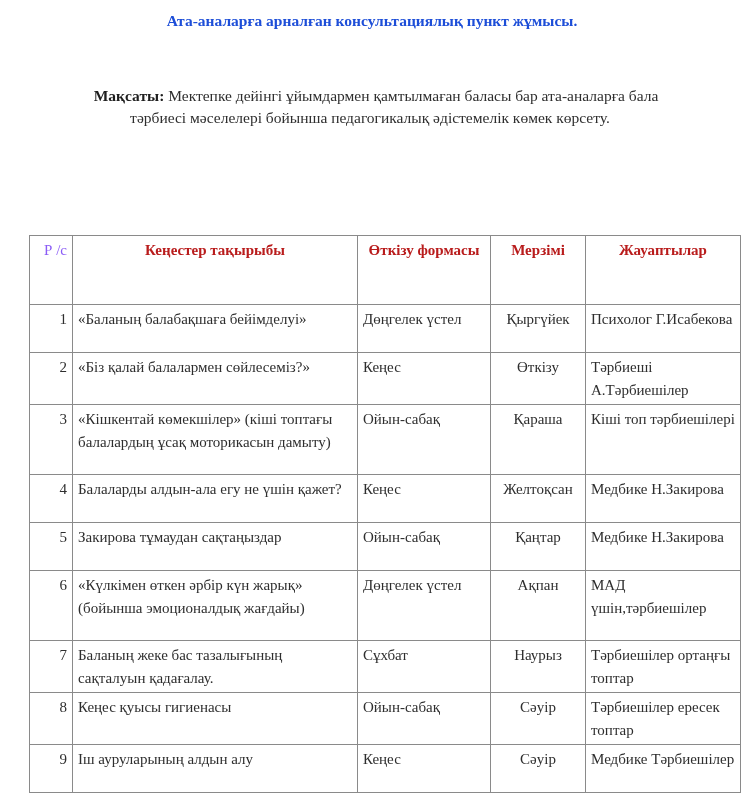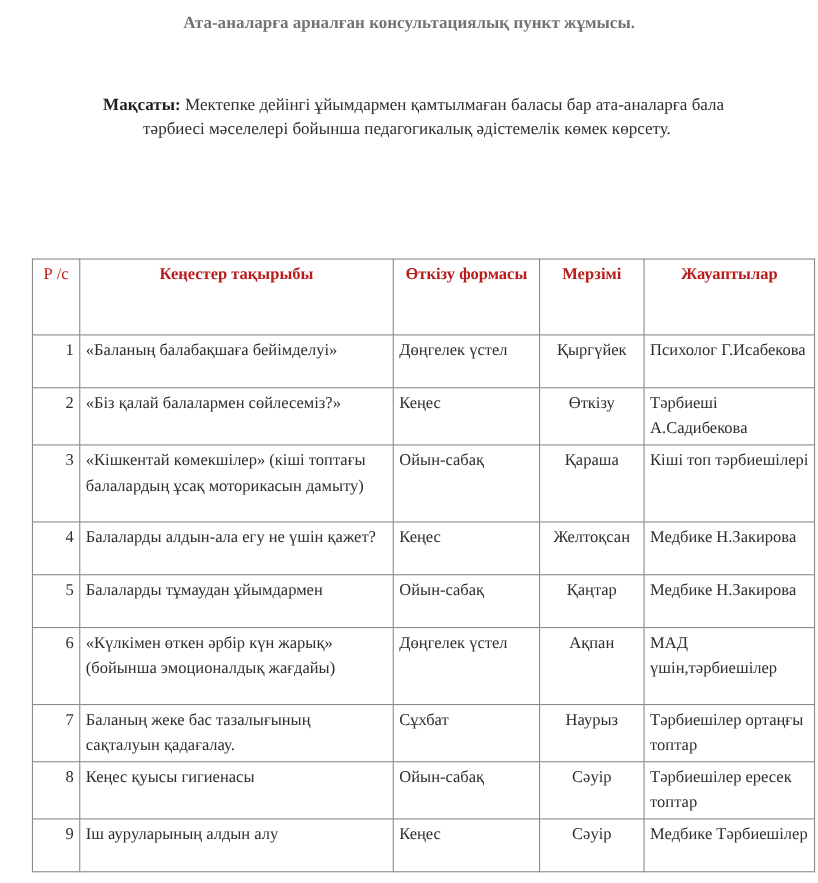--- a/index.html
+++ b/index.html
@@ -4,21 +4,21 @@
 <style>
   html, body { margin: 0; padding: 0; background: #ffffff; }
   body {
     width: 744px; height: 803px; position: relative; overflow: hidden;
     font-family: "Liberation Serif", "DejaVu Serif", serif;
     color: #2a2a2a;
   }
   .title {
     position: absolute; top: 12px; left: 0; width: 744px;
     text-align: center; font-weight: bold; font-size: 15.5px;
-    color: #737373;
+    color: #1d4ed8;
   }
   .goal {
     position: absolute; top: 85px; left: 60px; width: 620px;
     text-align: center; font-size: 15.5px; line-height: 22px;
     color: #2e2e2e;
   }
   .goal .label { font-weight: bold; color: #1e1e1e; margin-left: 12px; }
   table.plan {
     position: absolute; top: 235px; left: 29px;
     border-collapse: collapse;
@@ -30,21 +30,21 @@
   table.plan td, table.plan th {
     border: 1px solid #8a8a8a;
     vertical-align: top;
     padding: 3px 5px 2px 5px;
     line-height: 23px;
   }
   table.plan th {
     font-weight: bold; color: #b91c1c;
     text-align: center; height: 63px;
   }
-  table.plan th.num-head { font-weight: normal; color: #b91c1c; text-align: center; }
+  table.plan th.num-head { font-weight: normal; color: #8b5cf6; text-align: right; }
   td.num { text-align: right; }
   td.center { text-align: center; }
   td.form-mid { vertical-align: middle; }
   tr.h2 td { height: 42px; }
   tr.h3 td { height: 64px; }
 </style>
 </head>
 <body>
 
 <div class="title">Ата-аналарға арналған консультациялық пункт жұмысы.</div>
@@ -77,39 +77,39 @@
       <td>«Баланың балабақшаға бейімделуі»</td>
       <td>Дөңгелек үстел</td>
       <td class="center">Қыргүйек</td>
       <td>Психолог Г.Исабекова</td>
     </tr>
     <tr class="h2">
       <td class="num">2</td>
       <td>«Біз қалай балалармен сөйлесеміз?»</td>
       <td class="form-mid">Кеңес</td>
       <td class="center">Өткізу</td>
-      <td>Тәрбиеші А.Садибекова</td>
+      <td>Тәрбиеші А.Тәрбиешілер</td>
     </tr>
     <tr class="h3">
       <td class="num">3</td>
       <td>«Кішкентай көмекшілер» (кіші топтағы балалардың ұсақ моторикасын дамыту)</td>
       <td>Ойын-сабақ</td>
       <td class="center">Қараша</td>
       <td>Кіші топ тәрбиешілері</td>
     </tr>
     <tr class="h2">
       <td class="num">4</td>
       <td>Балаларды алдын-ала егу не үшін қажет?</td>
       <td>Кеңес</td>
       <td class="center">Желтоқсан</td>
       <td>Медбике Н.Закирова</td>
     </tr>
     <tr class="h2">
       <td class="num">5</td>
-      <td>Балаларды тұмаудан ұйымдармен</td>
+      <td>Закирова тұмаудан сақтаңыздар</td>
       <td>Ойын-сабақ</td>
       <td class="center">Қаңтар</td>
       <td>Медбике Н.Закирова</td>
     </tr>
     <tr class="h3">
       <td class="num">6</td>
       <td>«Күлкімен өткен әрбір күн жарық» (бойынша эмоционалдық жағдайы)</td>
       <td>Дөңгелек үстел</td>
       <td class="center">Ақпан</td>
       <td>МАД үшін,тәрбиешілер</td>

